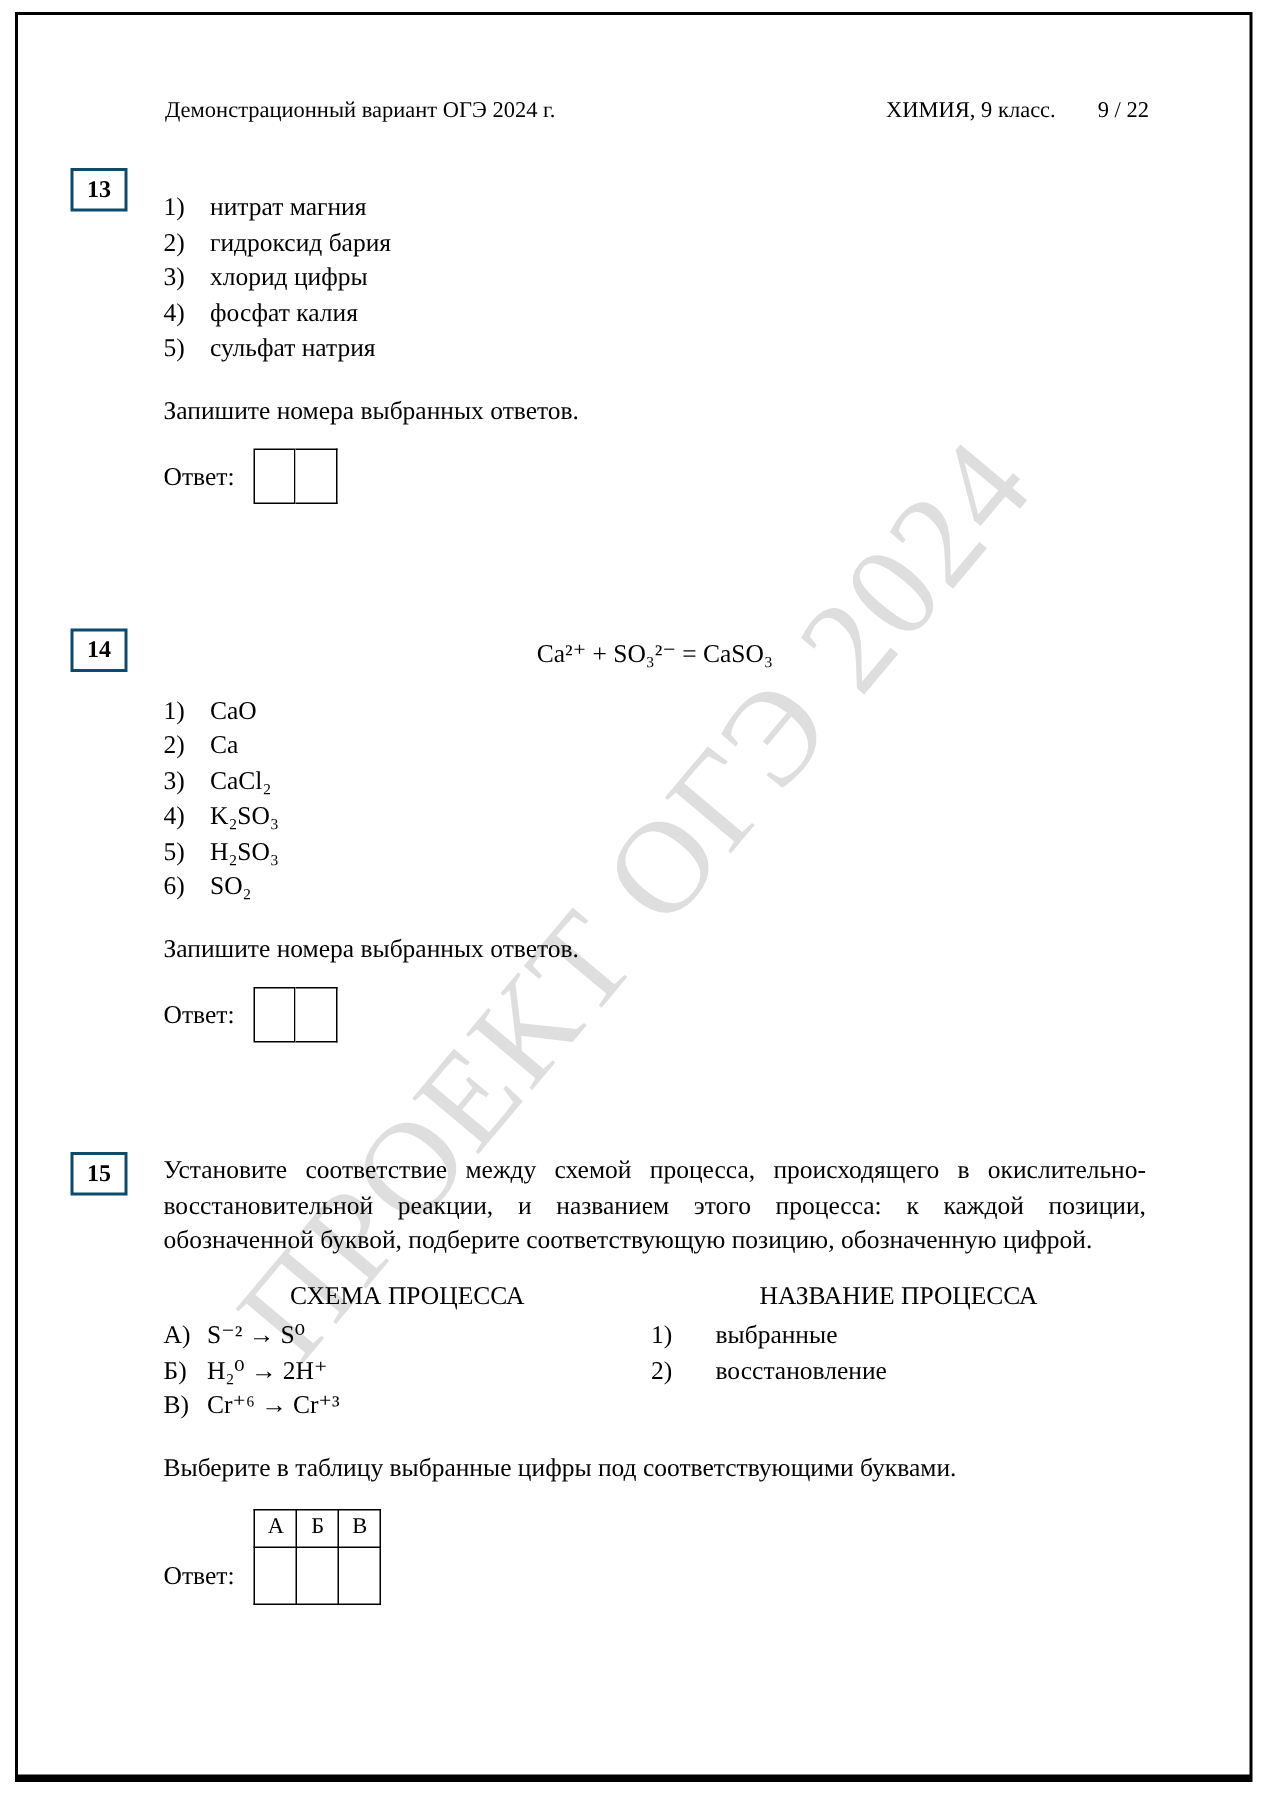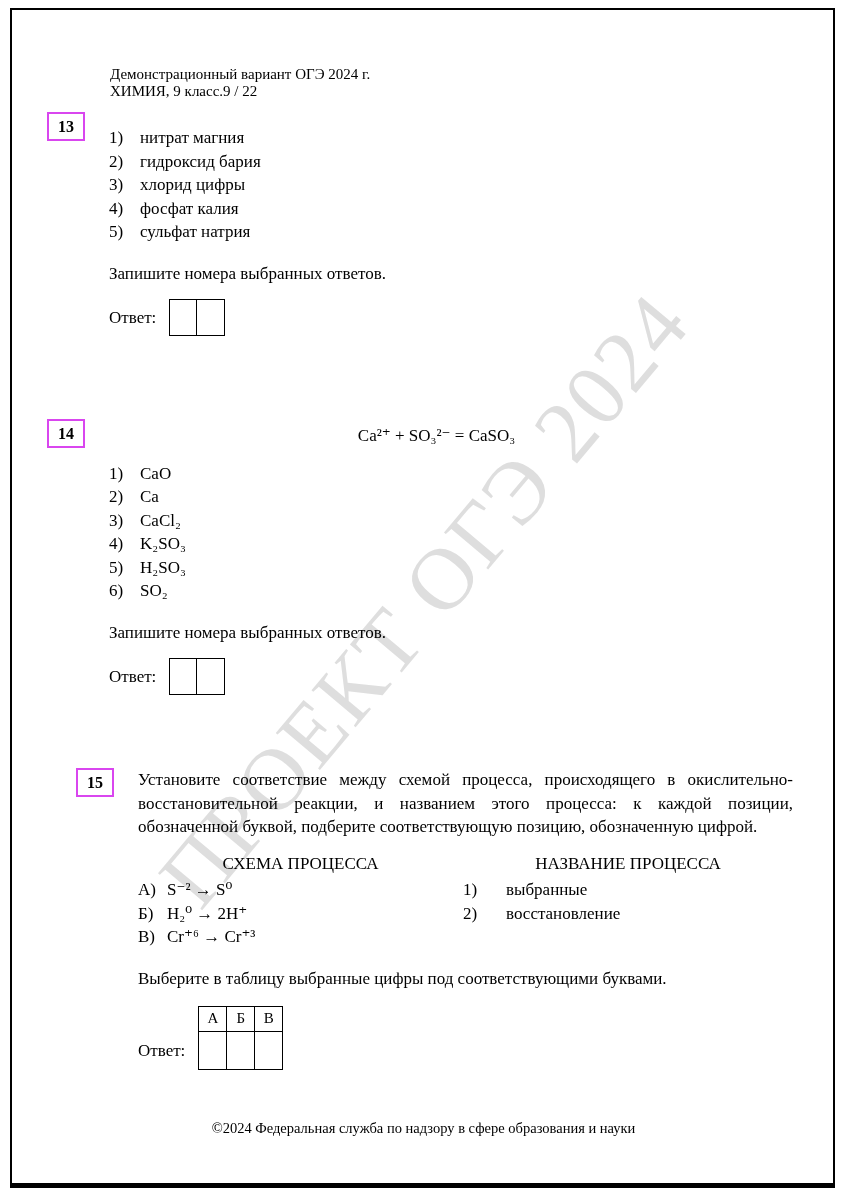--- a/index.html
+++ b/index.html
@@ -15,29 +15,29 @@
   .watermark {
     position:absolute; left:50%; top:50%;
     transform:translate(-50%,-50%) rotate(-50deg);
     font-size:88px; letter-spacing:2px; white-space:nowrap;
     color:#cdcdcd; opacity:.65; z-index:0;
   }
   .content { position:absolute; left:0; top:0; width:100%; height:100%; z-index:1; }
 
   .header {
     position:absolute; top:66px; left:110px; width:656px;
-    display:flex; justify-content:space-between; font-size:15px;flex-direction:column;
-  }
-  .header-right { display:flex; }
+    display:flex; justify-content:space-between; font-size:15px;
+  }
+  .header-right { display:flex; gap:28px; }
 
   .question { position:absolute; left:0; display:flex; align-items:flex-start; }
-  .q13 { top:112px; } .q14 { top:419px; } .q15 { top:768px;padding-left:29px; }
+  .q13 { top:112px; } .q14 { top:419px; } .q15 { top:768px; }
 
   .qnum {
-    margin-left:47px; width:34px; flex:none; border:2px solid #d946ef;
+    margin-left:47px; width:34px; flex:none; border:2px solid #0c4a6e;
     font-weight:bold; text-align:center; font-size:16px; line-height:23px; padding:1px 0;
   }
   .qbody { margin-left:24px; width:655px; font-size:17px; line-height:23.5px; }
   .qtext { margin:0; text-align:justify; }
 
   .opts { margin-top:14px; }
   .opt { display:flex; }
   .opt-num { width:31px; flex:none; }
 
   .instr { margin-top:18px; margin-bottom:0; }
@@ -213,16 +213,15 @@
                 <td></td>
                 <td></td>
                 <td></td>
               </tr>
             </tbody>
           </table>
         </div>
       </div>
     </div>
 
-    <div class="footer">©2024 Федеральная служба по надзору в сфере образования и науки</div>
 
   </div>
 </div>
 
 </body></html>

